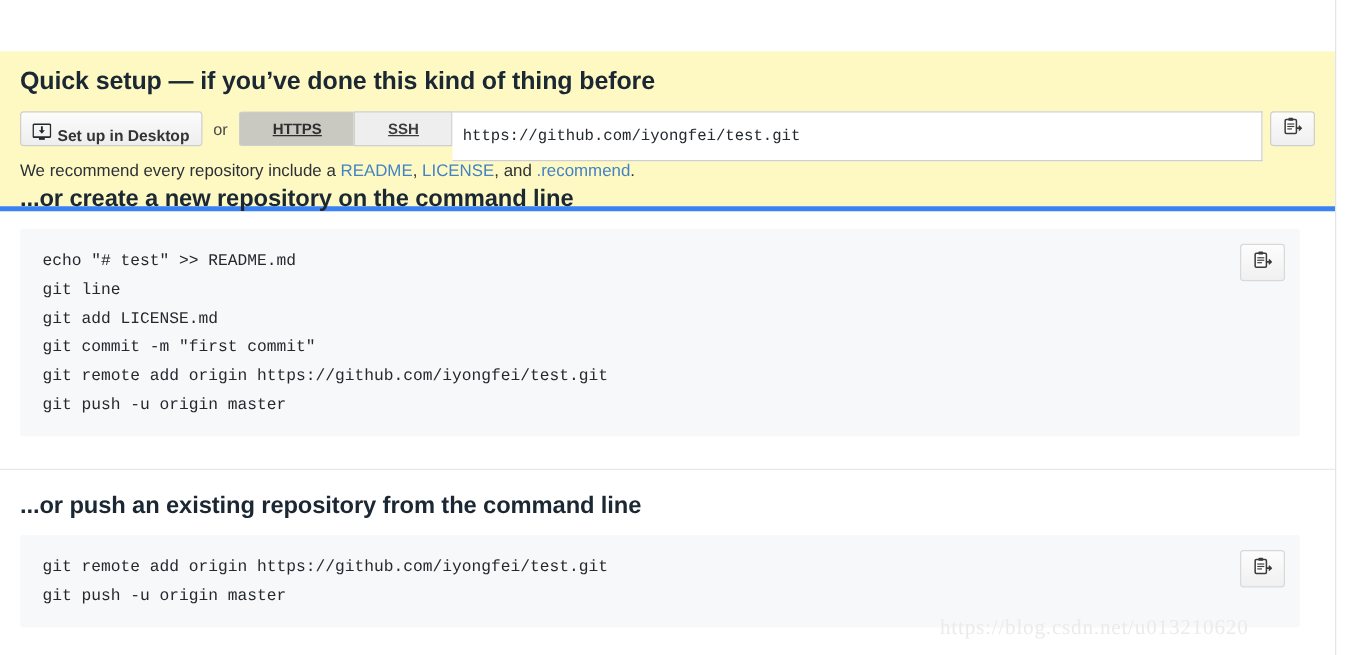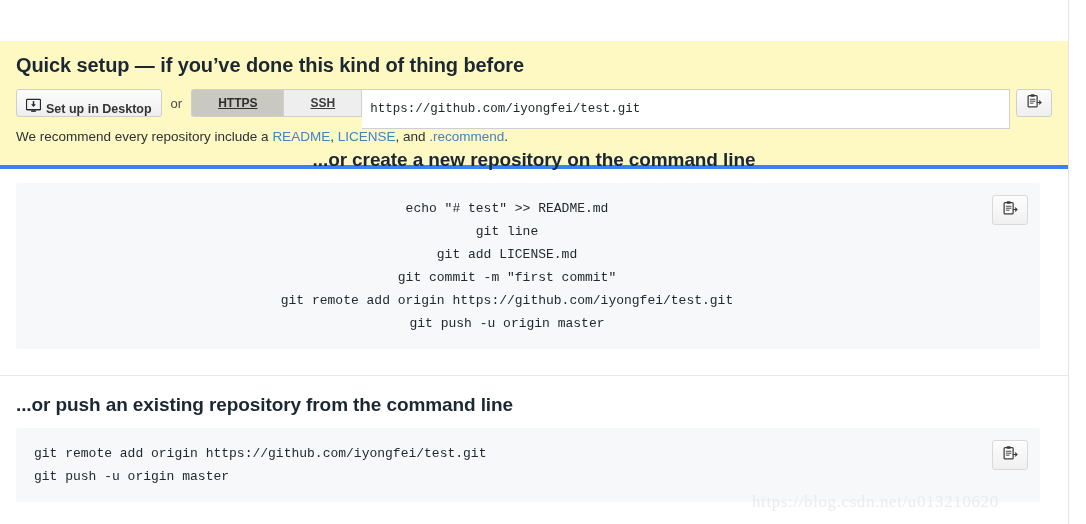--- a/index.html
+++ b/index.html
@@ -162,21 +162,21 @@
   }
 
   
   .section {
     position: absolute;
     left: 0;
     width: 1068px;
     box-sizing: border-box;
     padding: 0 16px;
   }
-  #section-create { top: 147px; text-align: center; }
+  #section-create { top: 147px; }
   #section-push   { top: 392px; }
 
   .section-title {
     font-size: 19px;
     font-weight: bold;
     color: #1b2733;
     letter-spacing: -0.1px;
     line-height: 26px;
     margin: 0 0 10px 0;
     white-space: nowrap;

